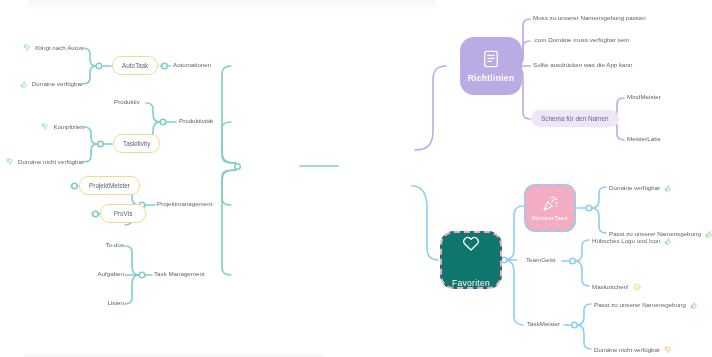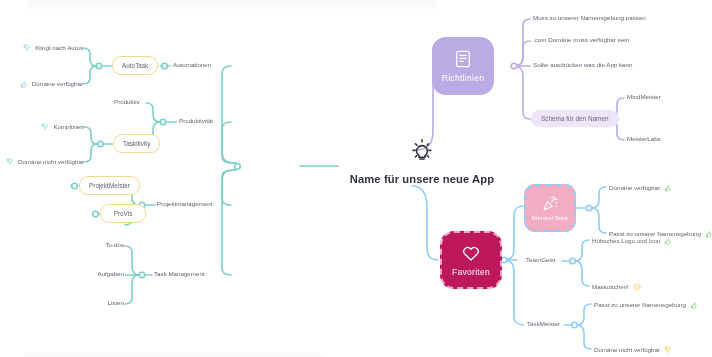--- a/index.html
+++ b/index.html
@@ -20,21 +20,21 @@
   .bigbox{
     width:62px;height:58px;border-radius:14px;
     display:flex;flex-direction:column;align-items:center;justify-content:center;
     color:#ffffff;
   }
   .bigbox .ic{width:20px;height:20px;margin-bottom:5px;display:block;}
   .bigbox .lbl{font-size:8.5px;letter-spacing:.3px;line-height:1;}
 
   .bigbox.teal{background:#7fcfc9;}
   .bigbox.purple{background:#bbabe4;}
-  .bigbox.blue{background:#be185d;border:2px dashed #f3a8c3;}
+  .bigbox.blue{background:#0f766e;border:2px dashed #f3a8c3;justify-content:space-between;}
   .bigbox.pink{background:#f2adc3;border:2px dashed #8ecdf4;width:52px;height:48px;border-radius:11px;}
   .bigbox.pink .ic{width:17px;height:17px;margin-bottom:3px;}
   .bigbox.pink .lbl{font-size:6.2px;}
 
   
   .pill{
     border:1.1px solid #f2d98c;background:#ffffff;border-radius:9px;
     padding:5px 9px;font-size:6.4px;color:#5d6470;white-space:nowrap;
     display:flex;align-items:center;justify-content:center;min-width:46px;
   }
@@ -164,28 +164,20 @@
       <path d="M577,325 C582,325 584,329 584,334 L584,343 C584,347 587,349 591,349"></path>
     </g>
     <g fill="#ffffff" stroke="#8ecdf4" stroke-width="1.6">
       <circle cx="504" cy="260" r="2.8"></circle>
       <circle cx="589" cy="208" r="2.8"></circle>
       <circle cx="572.5" cy="261" r="2.8"></circle>
       <circle cx="574.5" cy="325" r="2.8"></circle>
     </g>
   </svg>
 
-  <div id="central">
-    <svg class="bulb" viewBox="0 0 24 24" fill="none" stroke="#2f3440" stroke-width="1.5" stroke-linecap="round">
-      <path d="M9.2 16.2a5 5 0 1 1 5.6 0v1.6H9.2z"></path>
-      <path d="M10 19.4h4"></path>
-      <path d="M12 1.6v1.9M20.2 11.4h-1.9M5.6 11.4H3.7M18.1 5.3l-1.3 1.3M7.2 16.2 5.9 17.5M18.1 17.5l-1.3-1.3M7.2 6.6 5.9 5.3"></path>
-    </svg>
-    <div class="ctitle">Name für unsere neue App</div>
-  </div>
 
 
   <div class="n leaf r" style="left:173px;top:62px;">
     <span>Automationen</span>
   </div>
   <div class="n leaf r" style="left:179px;top:118px;">
     <span>Produktivität</span>
   </div>
   <div class="n leaf r" style="left:157px;top:201px;">
     <span>Projektmanagement</span>
@@ -243,21 +235,21 @@
   <div class="n leaf l" style="left:60px;top:242px;width:64px;">
     <span>To-dos</span>
   </div>
   <div class="n leaf l" style="left:60px;top:271px;width:64px;">
     <span>Aufgaben</span>
   </div>
   <div class="n leaf l" style="left:60px;top:300px;width:64px;">
     <span>Listen</span>
   </div>
 
-  <div class="n bigbox purple" style="left:432px;top:37px;">
+  <div class="n bigbox purple" style="left:460px;top:37px;font-weight:bold;">
     <svg class="ic" viewBox="0 0 24 24" fill="none" stroke="#ffffff" stroke-width="1.5" stroke-linejoin="round" stroke-linecap="round">
       <rect x="4.5" y="2.8" width="15" height="18.4" rx="2.4"></rect>
       <path d="M8.2 7.6h7.6M8.2 11.2h7.6M8.2 14.8h4.4"></path>
     </svg>
     <div class="lbl">Richtlinien</div>
   </div>
 
   <div class="n leaf r" style="left:533px;top:15px;">
     <span>Muss zu unserer Namensgebung passen</span>
   </div>

